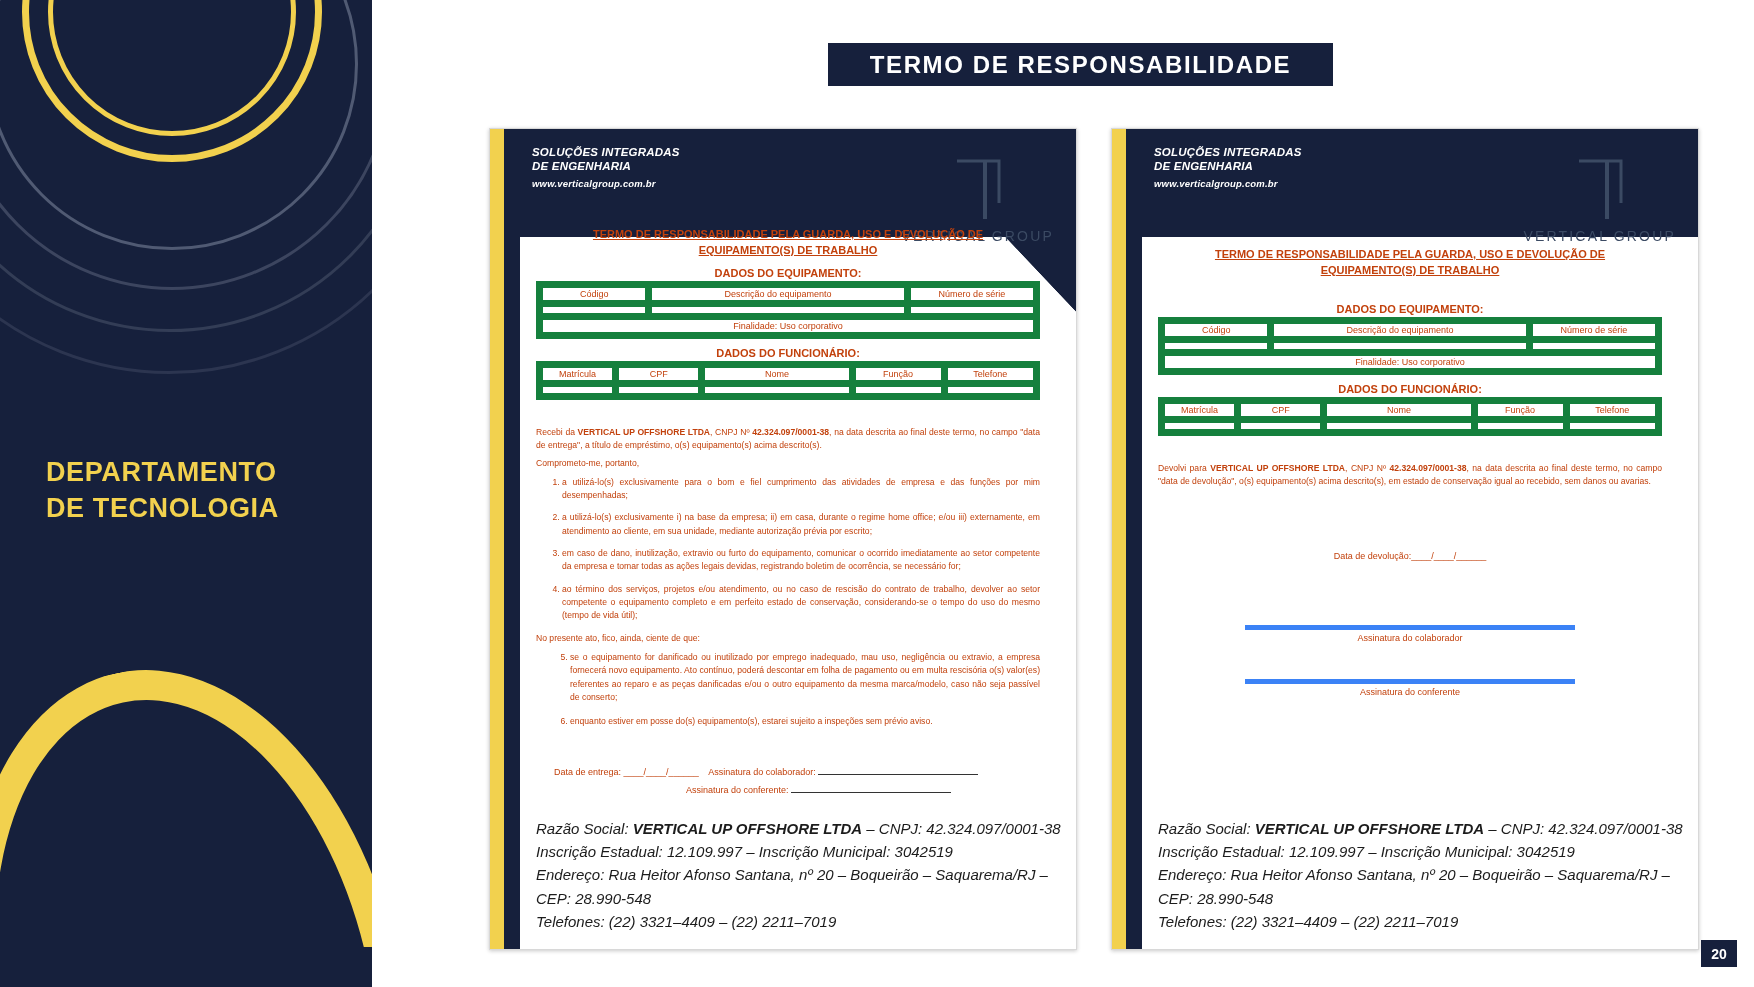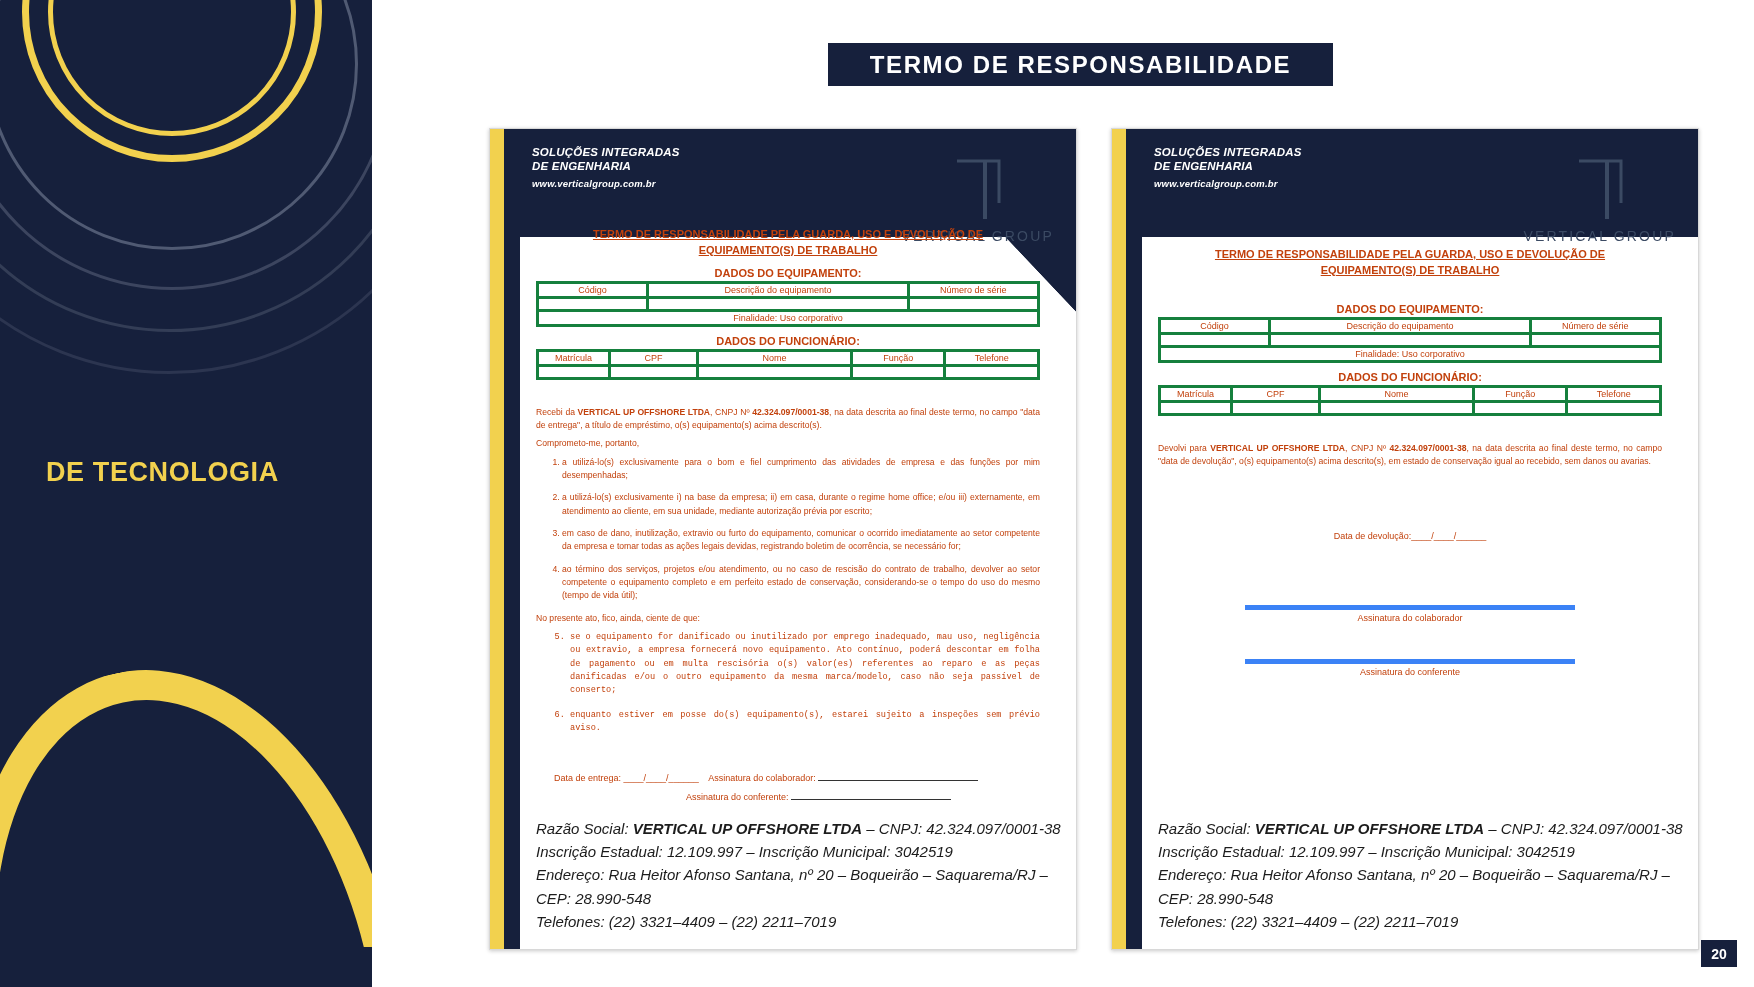--- a/index.html
+++ b/index.html
@@ -177,21 +177,21 @@
     font-size: 11px;
     margin: 8px 0 2px 0;
   }
 
   table.grid {
     width: 100%;
     border-collapse: collapse;
     font-size: 9px;
   }
   table.grid td, table.grid th {
-    border: 3px solid #15803d;
+    border: 7px solid #15803d;
     height: 13px;
     text-align: center;
     font-weight: normal;
     padding: 1px 16px;
   }
   table.grid th { font-weight: normal; }
   td.blank { height: 15px; }
 
   .para {
     font-size: 8.6px;
@@ -202,21 +202,21 @@
   .para b { font-weight: bold; }
   ol.clauses {
     font-size: 8.6px;
     line-height: 1.55;
     text-align: justify;
     margin: 6px 0 4px 0;
     padding-left: 26px;
   }
   ol.clauses li { margin-bottom: 9px; }
   ol.clauses.second { padding-left: 34px; }
-  ol.clauses.second li { margin-bottom: 11px; font-family: Liberation Mono, monospace; }
+  ol.clauses.second li { margin-bottom: 11px; }
 
   .signature-row {
     font-size: 9px;
     margin-top: 34px;
     line-height: 2.1;
   }
   .sig-line { display: inline-block; border-bottom: 1px solid #333; }
 
   .footer {
     position: absolute;
@@ -264,20 +264,21 @@
 
   <div class="left-panel">
     <div class="ring ring-gray-4"></div>
     <div class="ring ring-gray-3"></div>
     <div class="ring ring-gray-2"></div>
     <div class="ring ring-gray-1"></div>
     <div class="ring ring-yellow-1"></div>
     <div class="ring ring-yellow-2"></div>
 
     <div class="left-title">
+      <div>DEPARTAMENTO</div>
       <div>DE TECNOLOGIA</div>
     </div>
 
     <div class="swoosh"></div>
     <div class="swoosh-mask"></div>
   </div>
 
   <div class="banner">TERMO DE RESPONSABILIDADE</div>
 
   <div class="doc doc-left">

